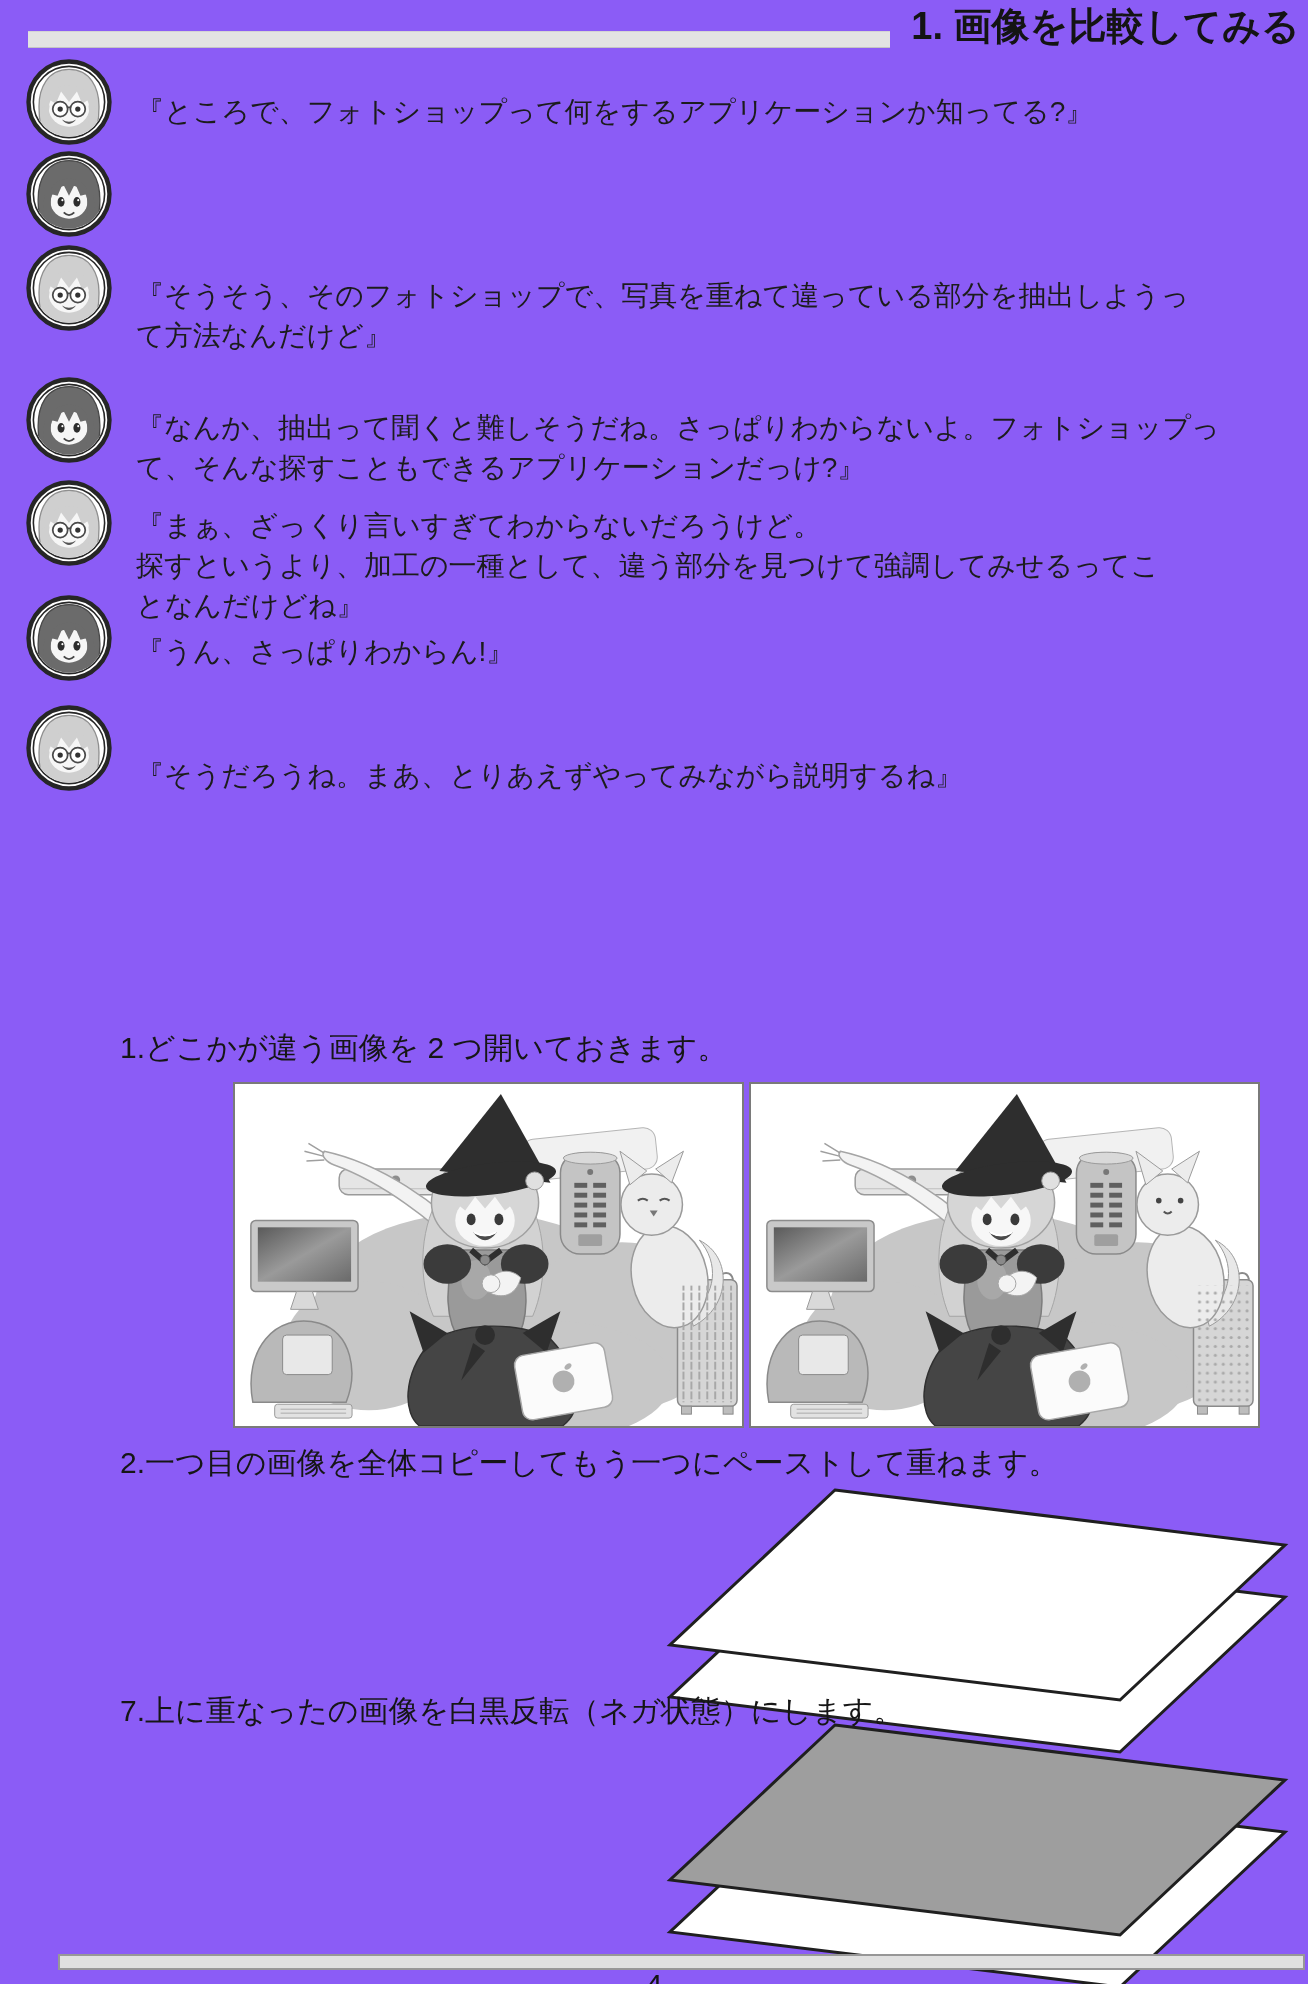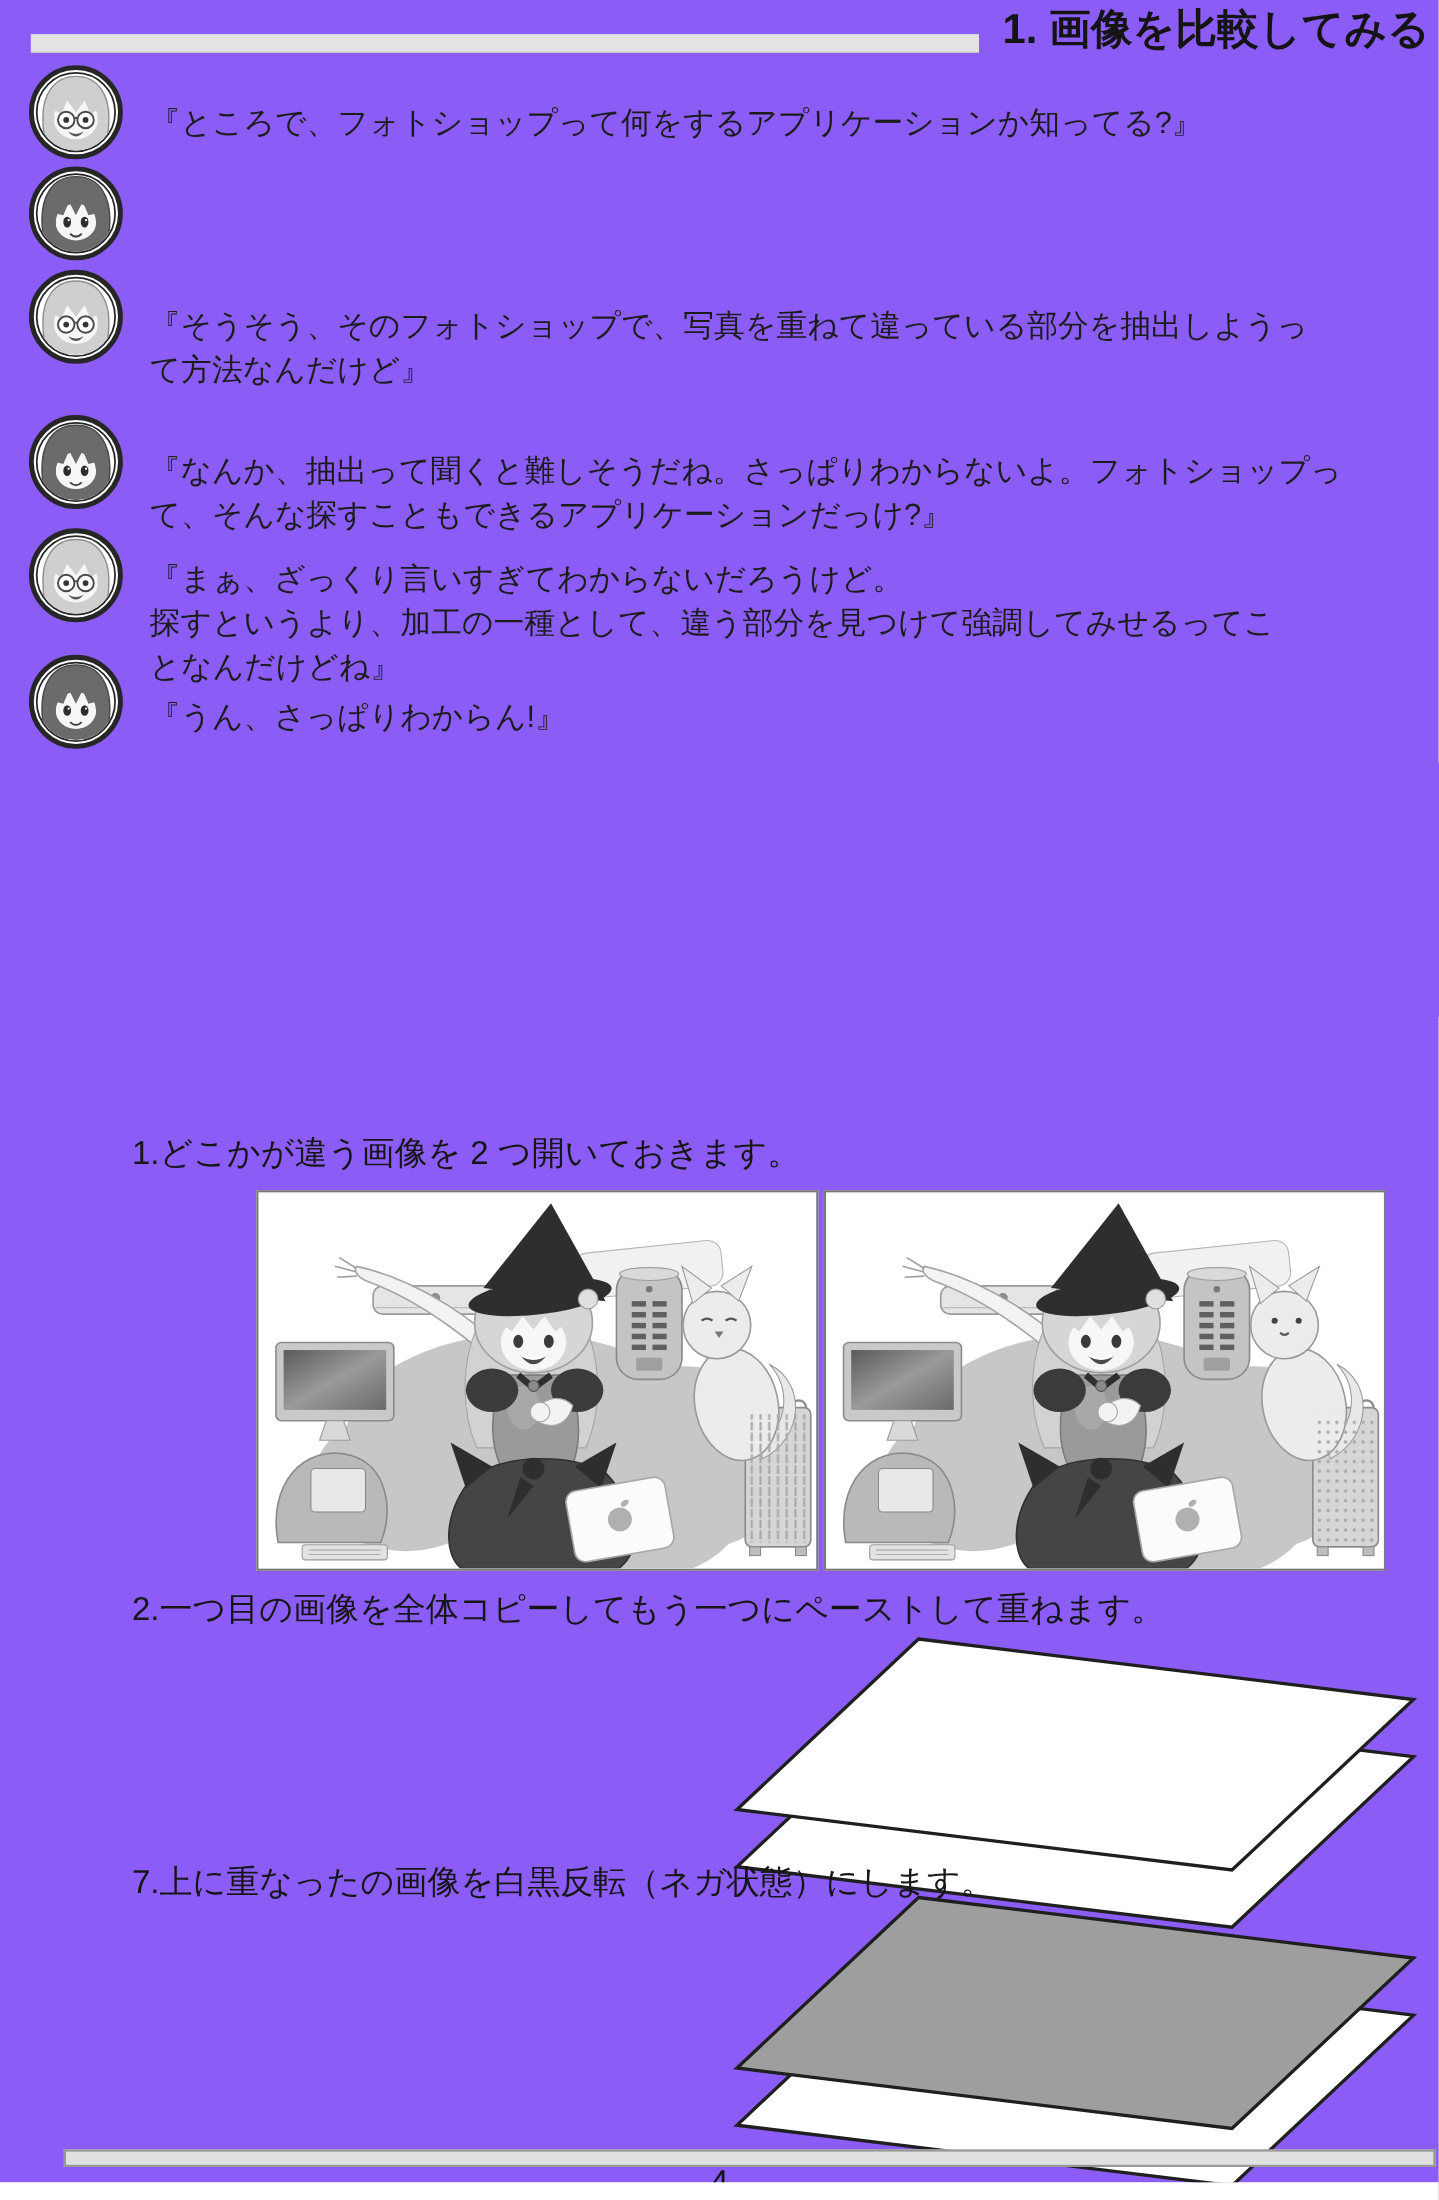--- a/index.html
+++ b/index.html
@@ -234,20 +234,28 @@
 
   <div class="dlg" style="top:594px">
     <span class="avatar">
       <svg viewBox="0 0 100 100">
           <use href="#av-dark" xlink:href="#av-dark"></use>
         </svg>
       </span>
     <p class="dtext" style="top:22px">『うん、さっぱりわからん!』</p>
   </div>
 
+  <div class="dlg" style="top:704px">
+    <span class="avatar">
+      <svg viewBox="0 0 100 100">
+          <use href="#av-glasses" xlink:href="#av-glasses"></use>
+        </svg>
+      </span>
+    <p class="dtext" style="top:36px">『そうだろうね。まあ、とりあえずやってみながら説明するね』</p>
+  </div>
 
   <p class="step" style="top:1028px">1.どこかが違う画像を 2 つ開いておきます。</p>
 
   <div class="imgframe" style="left:233px">
     <svg viewBox="0 0 511 346" preserveAspectRatio="none">
       <use href="#witch-scene" xlink:href="#witch-scene"></use>
       <g>
         <rect x="450" y="204" width="54" height="118" fill="url(#slits)"></rect>
         <path d="M406 118 Q411 114 416 118" stroke="#555555" stroke-width="2" fill="none"></path>
         <path d="M428 118 Q433 114 438 118" stroke="#555555" stroke-width="2" fill="none"></path>

